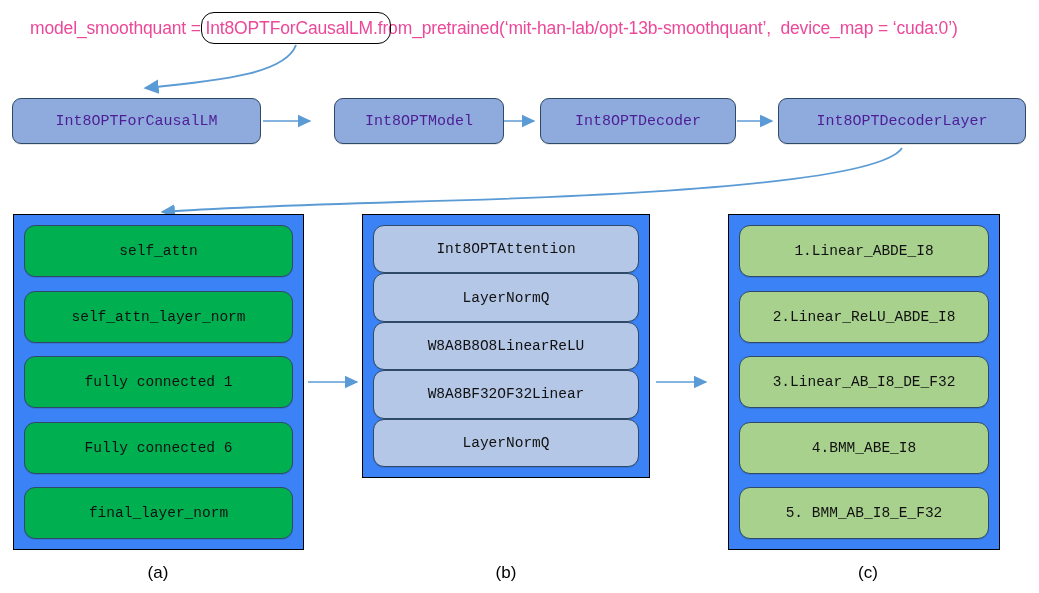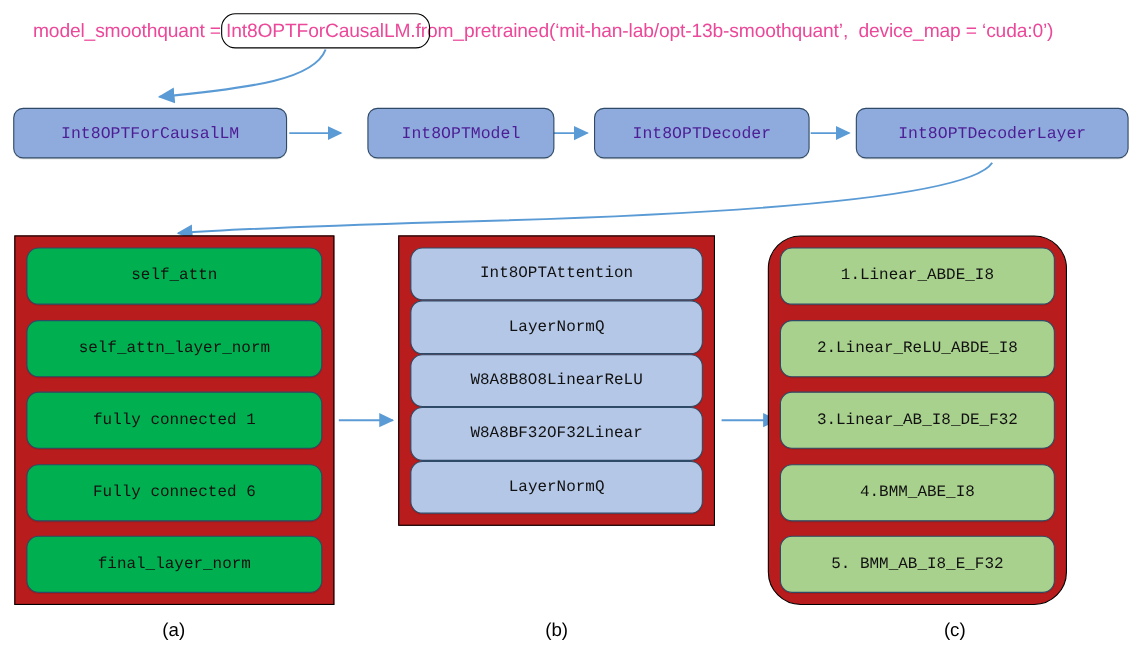--- a/index.html
+++ b/index.html
@@ -57,21 +57,21 @@
     font-family: "Liberation Mono", monospace;
     font-size: 15px;
     color: #4c1d95;
     box-shadow: 0 1px 0 rgba(0,0,0,0.10);
   }
 
   
   .panel {
     position: absolute;
     border: 1.6px solid #000000;
-    background: #b91c1c;
+    background: #3b82f6;
     box-sizing: border-box;
     text-decoration: underline;
   }
   .panel-inner {
     position: absolute;
     left: 0; top: 0; right: 0; bottom: 0;
     display: flex;
     flex-direction: column;
     justify-content: space-between;
     padding: 10px 10px;
@@ -187,21 +187,21 @@
       <div class="item blue">
         <span>W8A8BF32OF32Linear</span>
       </div>
       <div class="item blue">
         <span>LayerNormQ</span>
       </div>
     </div>
   </div>
   <div class="caption" style="left:476px; top:563px;">(b)</div>
 
-  <div class="panel" style="left:698px; top:214px; width:272px; height:336px;border-radius:30px;">
+  <div class="panel" style="left:728px; top:214px; width:272px; height:336px;">
     <div class="panel-inner">
       <div class="item lgreen">
         <span>1.Linear_ABDE_I8</span>
       </div>
       <div class="item lgreen">
         <span>2.Linear_ReLU_ABDE_I8</span>
       </div>
       <div class="item lgreen">
         <span>3.Linear_AB_I8_DE_F32</span>
       </div>

